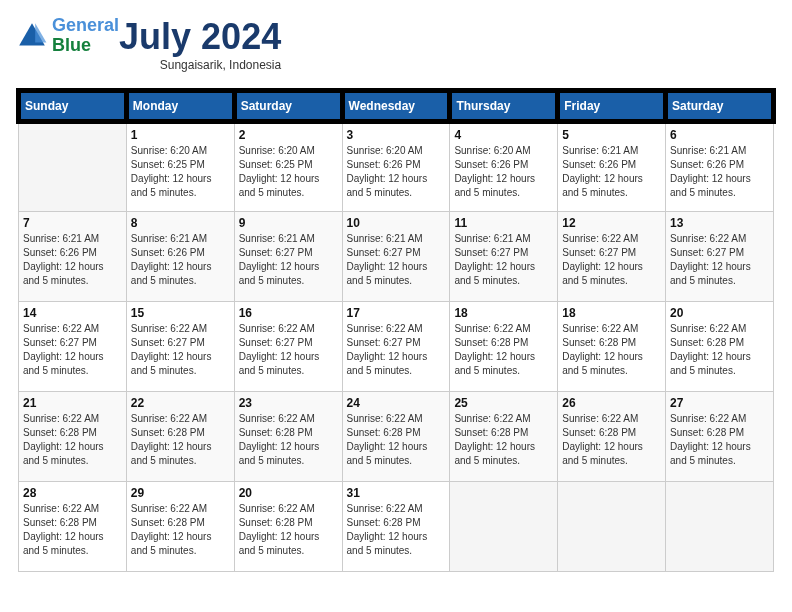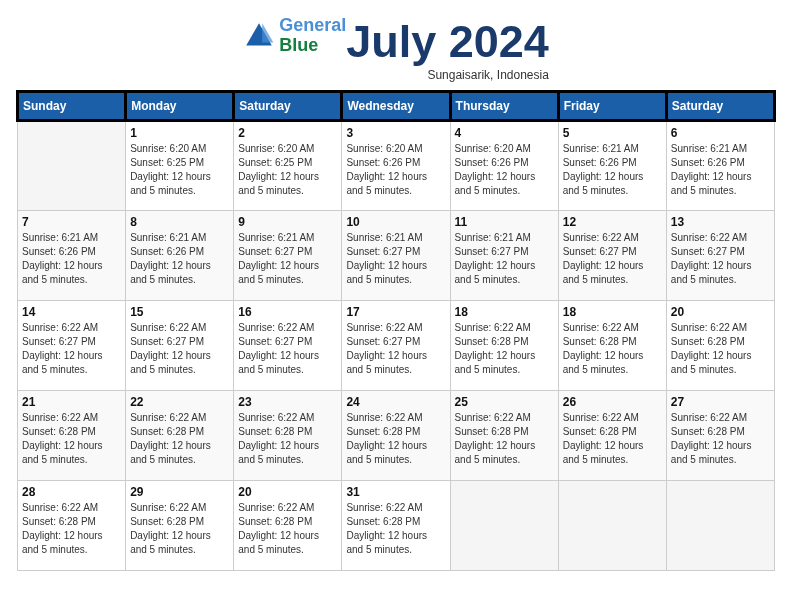--- a/index.html
+++ b/index.html
@@ -5,23 +5,23 @@
     * { box-sizing: border-box; margin: 0; padding: 0; }
     body {
       font-family: Arial, sans-serif;
       background: #fff;
       width: 792px;
       min-height: 612px;
       padding: 16px;
     }
     .header {
       display: flex;
-      justify-content: center;
+      justify-content: flex-start;
       align-items: flex-start;
-      margin-bottom: 8px;
+      margin-bottom: 16px;
     }
     .logo {
       display: flex;
       align-items: center;
       gap: 4px;
     }
     .logo-text {
       font-size: 18px;
       font-weight: bold;
       color: #1a3a6b;
@@ -31,40 +31,40 @@
       color: #4a90d9;
     }
     .logo-icon {
       width: 32px;
       height: 32px;
     }
     .title-block {
       text-align: right;
     }
     .month-title {
-      font-size: 45px;
+      font-size: 36px;
       color: #1a3a6b;
       font-weight: bold;
     }
     .location-title {
       font-size: 12px;
       color: #333;
     }
     .calendar {
       width: 100%;
       border-collapse: collapse;
       font-size: 11px;
     }
     .calendar th {
       background: #1a5fa8;
       color: #fff;
       padding: 6px 4px;
       text-align: left;
       font-size: 12px;
-      border: 3px solid #000000;
+      border: 5px solid #000000;
     }
     .calendar td {
       border: 1px solid #ccc;
       vertical-align: top;
       padding: 4px;
       height: 90px;
       width: 107px;
       background: #fff;
     }
     .calendar td.empty {

